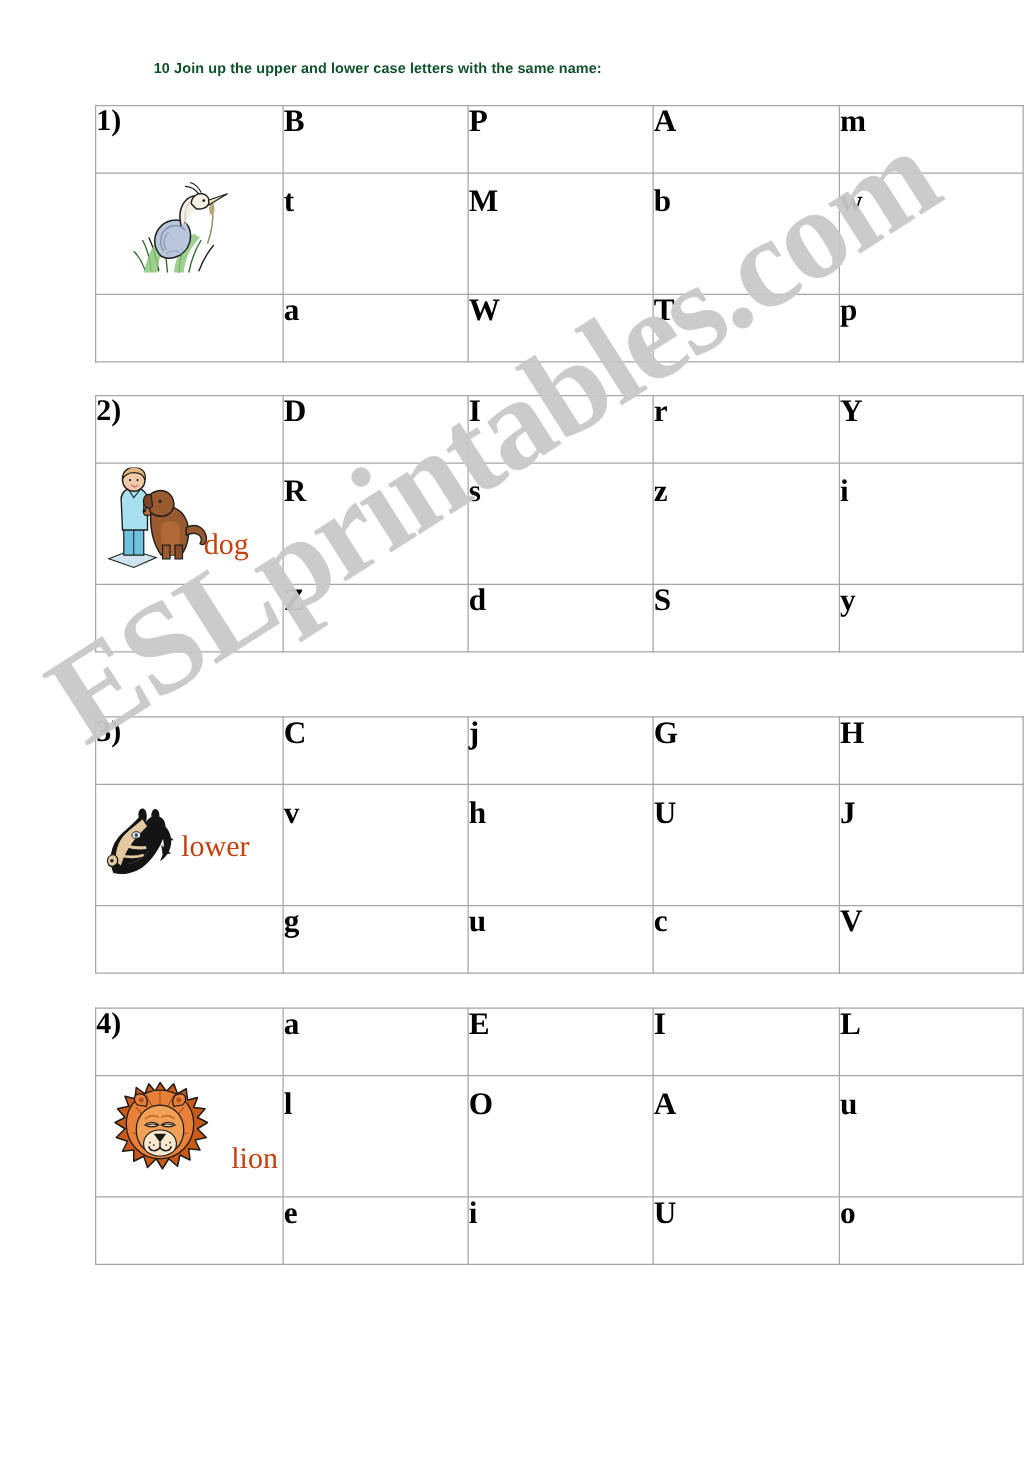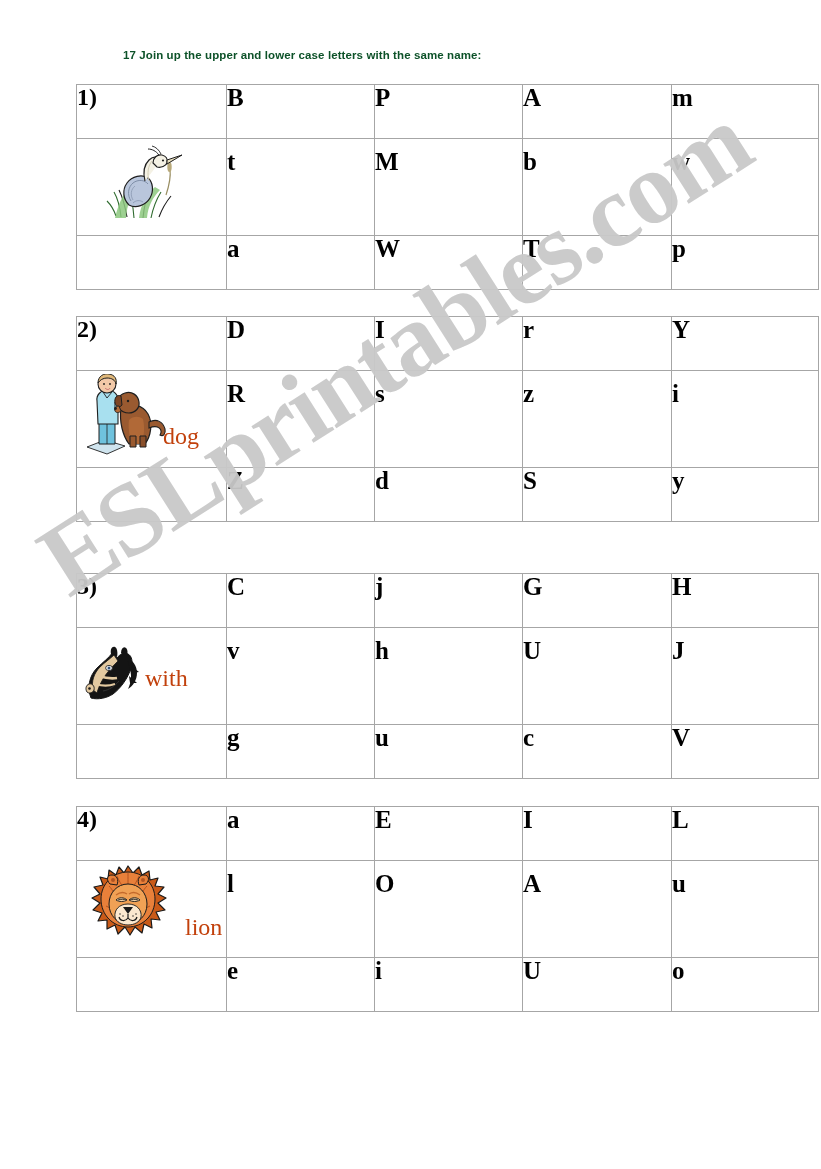--- a/index.html
+++ b/index.html
@@ -126,21 +126,21 @@
   .pic-dog    { left: 8px;   top: 3px;  width: 86px;  height: 82px; }
   .word-dog   { left: 86px;  top: 53px; }
   .pic-horse  { left: 6px;   top: 18px; width: 72px;  height: 54px; }
   .word-horse { left: 68px;  top: 38px; }
   .pic-lion   { left: 12px;  top: 3px;  width: 78px;  height: 78px; }
   .word-lion  { left: 80px;  top: 54px; margin-left: 28px; }
 </style>
 </head>
 <body>
 
-<div id="title">17 Join up the upper and lower case letters with the same name:</div>
+<div id="title">10 Join up the upper and lower case letters with the same name:</div>
 
 <table class="exercise" style="top:84px;">
   <colgroup>
       <col class="c-label">
       <col class="c-a">
       <col class="c-b">
       <col class="c-c">
       <col class="c-d">
     </colgroup>
   <tbody>
@@ -324,21 +324,21 @@
             <path d="M44 12 C50 14 54 20 54 27 C54 34 50 40 45 43
                      C48 37 49 30 47 24 C46 19 45 15 44 12 Z" fill="#141414"></path>
             <path d="M48 20 L56 26 L50 27 Z" fill="#141414"></path>
             <path d="M46 30 L54 37 L47 37 Z" fill="#141414"></path>
 
             <ellipse cx="26" cy="22" rx="3.4" ry="2.6" fill="#ffffff" stroke="#141414" stroke-width="0.8"></ellipse>
             <circle cx="26" cy="22" r="1.5" fill="#2d4f7a"></circle>
 
             <path d="M20 45 C26 44 32 40 36 35" fill="none" stroke="#3a3a3a" stroke-width="0.8"></path>
           </svg>
-          <span class="word word-horse">with</span>
+          <span class="word word-horse">lower</span>
         </span>
       </td>
       <td class="letter">v</td>
       <td class="letter">h</td>
       <td class="letter">U</td>
       <td class="letter">J</td>
     </tr>
     <tr class="r-short">
       <td></td>
       <td class="letter">g</td>

